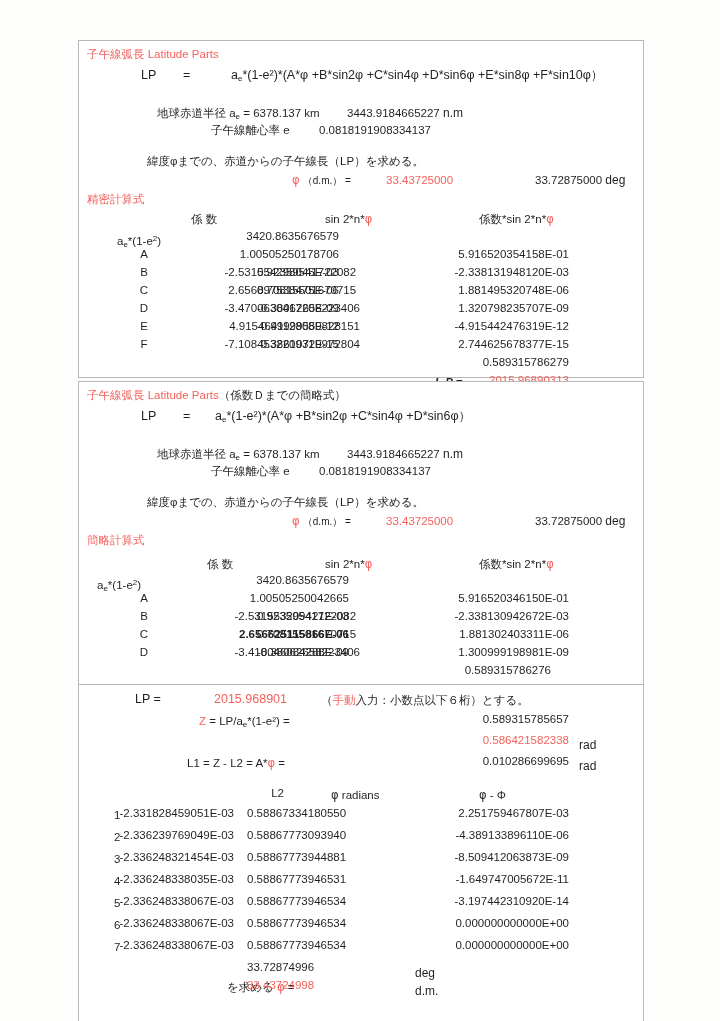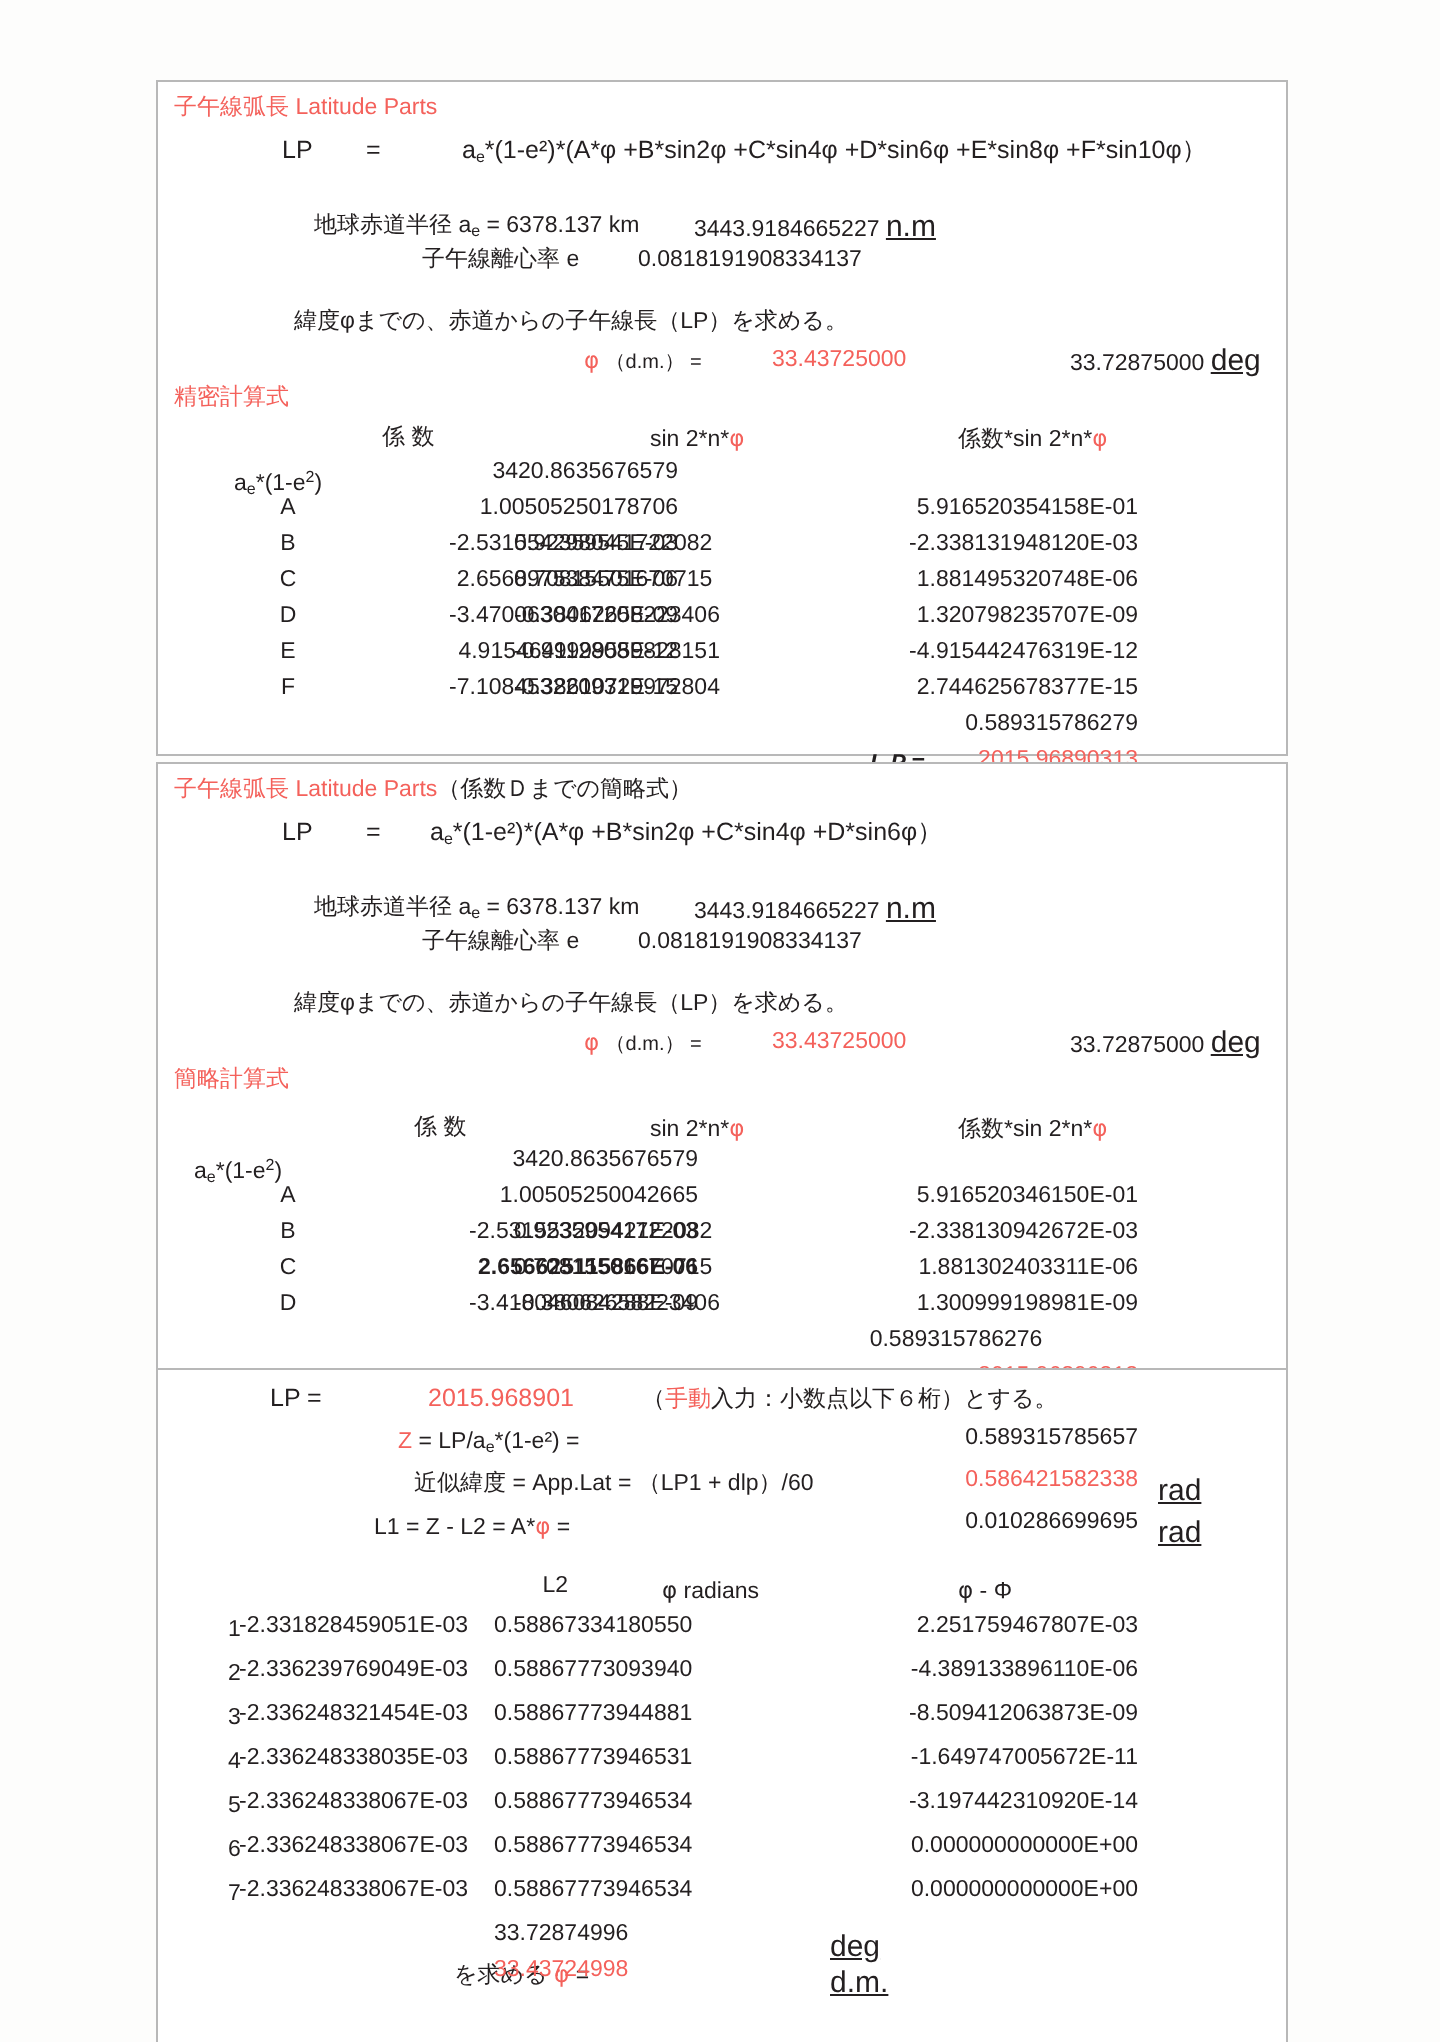--- a/index.html
+++ b/index.html
@@ -42,21 +42,21 @@
   .blk    { color: #231f20; }
   .ital   { font-style: italic; font-weight: bold; }
   .sub    { font-size: 8px; vertical-align: -2px; }
   .sup    { font-size: 8px; vertical-align: 4px; }
   .phi    { color: #f4615b; font-family: "DejaVu Sans", sans-serif; }
   .phiblk { color: #231f20; font-family: "DejaVu Sans", sans-serif; }
 
   .s13 { font-size: 12.5px; }
   .s12 { font-size: 11.5px; }
   .s10 { font-size: 10px; }
-  .s9  { font-size: 15px; text-decoration: underline; }
+  .s9  { font-size: 12px; }
 
   
   .col-coef  { position: absolute; width: 170px; text-align: right; }
   .col-sin   { position: absolute; width: 160px; }
   .col-prod  { position: absolute; width: 170px; text-align: right; }
   .col-label { position: absolute; width: 90px;  text-align: center; }
 </style>
 </head>
 <body>
 
@@ -167,36 +167,35 @@
     <div class="col-label s12" style="left:20px; top:246px;">C</div>
     <div class="col-coef s12" style="left:100px; top:246px;font-weight:bold;">2.656625115866E-06</div>
     <div class="col-sin s12" style="left:178px; top:246px;">0.70815501670715</div>
     <div class="col-prod s12" style="left:320px; top:246px;">1.881302403311E-06</div>
 
     <div class="col-label s12" style="left:20px; top:264px;">D</div>
     <div class="col-coef s12" style="left:100px; top:264px;">-3.418046084288E-09</div>
     <div class="col-sin s12" style="left:178px; top:264px;">-0.38062658223406</div>
     <div class="col-prod s12" style="left:320px; top:264px;">1.300999198981E-09</div>
 
-    <div class="col-prod s12" style="left:314px; top:282px;text-align:center;">0.589315786276</div>
+    <div class="col-prod s12" style="left:302px; top:282px;">0.589315786276</div>
 
     <div class="t s12 ital" style="left:356px; top:300px;">L.P =</div>
     <div class="col-prod s12 red" style="left:320px; top:300px;">2015.96890312</div>
   </div>
 
   <div class="box" id="box-inverse">
 
     <div class="t s13" style="left:56px; top:6px;">LP =</div>
     <div class="t s13 red" style="left:135px; top:6px;">2015.968901</div>
     <div class="t s12" style="left:242px; top:7px;"><span>（</span><span class="red">手動</span><span>入力：小数点以下６桁）とする。</span></div>
 
     <div class="t s12" style="left:120px; top:28px;"><span class="red">Z</span> <span>= LP/a</span><span class="sub">e</span><span>*(1-e²) =</span></div>
     <div class="col-prod s12" style="left:320px; top:28px;">0.589315785657</div>
 
-    <div class="t s12" style="left:128px; top:49px;">近似緯度 = App.Lat = （LP1 + dlp）/60</div>
     <div class="col-prod s12 red" style="left:320px; top:49px;">0.586421582338</div>
     <div class="t s9" style="left:500px; top:52px;">rad</div>
 
     <div class="t s12" style="left:108px; top:70px;"><span>L1 = Z - L2 = A*</span><span class="phi">φ</span> <span>=</span></div>
     <div class="col-prod s12" style="left:320px; top:70px;">0.010286699695</div>
     <div class="t s9" style="left:500px; top:73px;">rad</div>
 
     <div class="col-coef s12" style="left:35px; top:102px;">L2</div>
     <div class="t s12" style="left:252px; top:102px;"><span class="phiblk">φ</span> <span>radians</span></div>
     <div class="t s12" style="left:400px; top:102px;"><span class="phiblk">φ</span> <span>- Φ</span></div>

